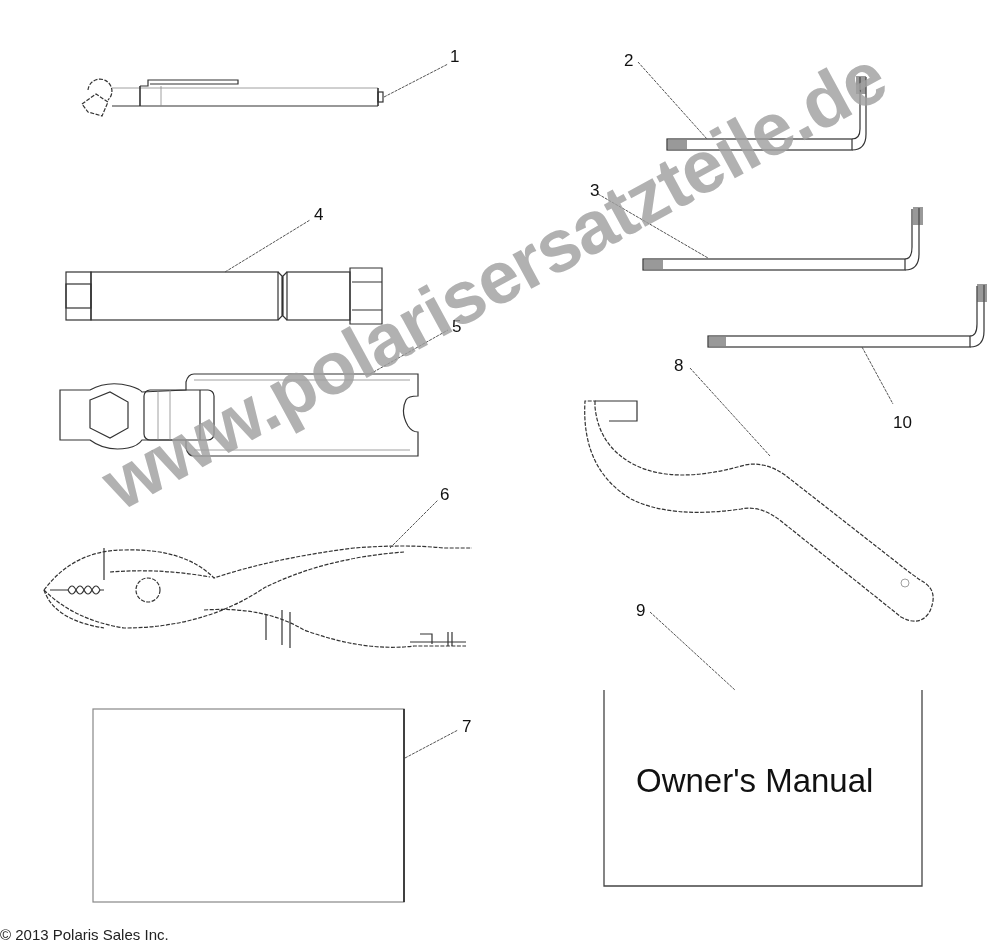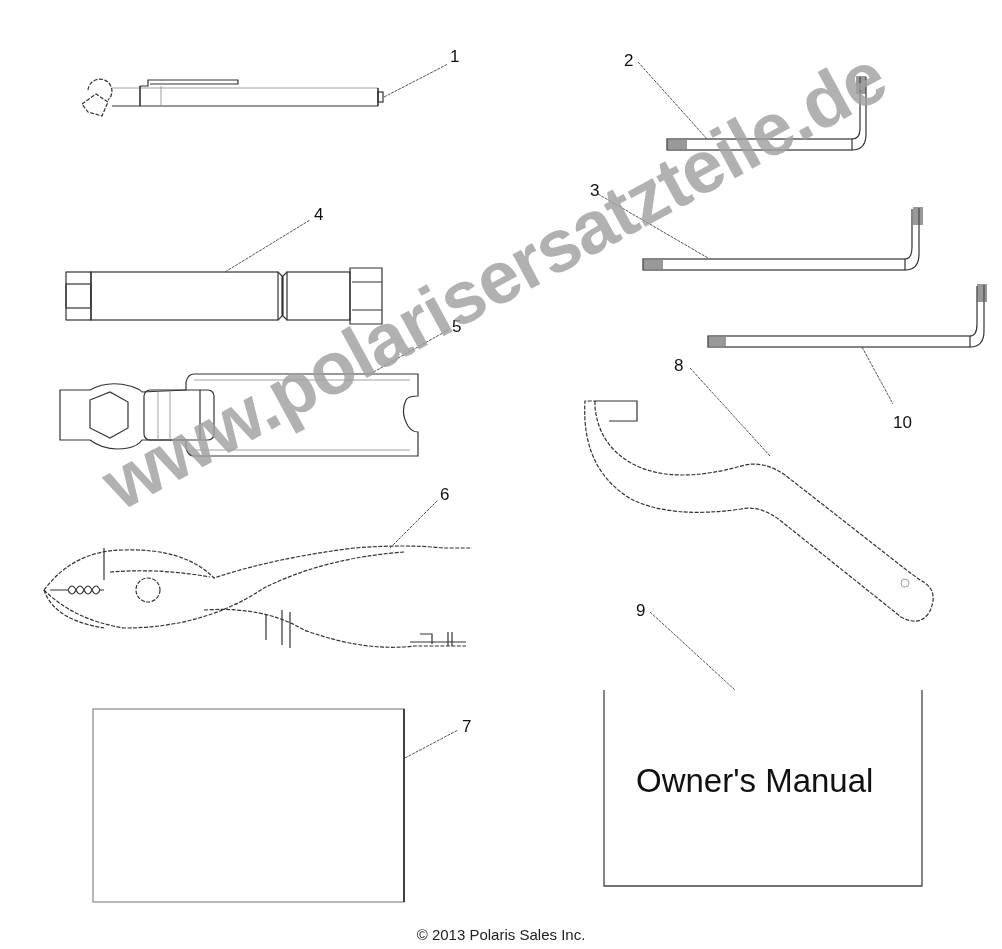--- a/index.html
+++ b/index.html
@@ -1,20 +1,20 @@
 <!DOCTYPE html>
 <html><head>
 <meta charset="utf-8">
 <style>
   html, body { margin:0; padding:0; background:#ffffff; }
   body { width:1002px; height:949px; position:relative; overflow:hidden; font-family:"Liberation Sans", sans-serif; }
   #stage { position:absolute; left:0; top:0; width:1002px; height:949px; }
   .callout { font-family:"Liberation Sans", sans-serif; font-size:17px; fill:#111; }
   .manual-text { font-family:"Liberation Sans", sans-serif; font-size:33px; fill:#111; }
-  .copyright { position:absolute; left:0; width:1002px; top:926px; text-align:center; font-size:15px; color:#222; font-family:"Liberation Sans", sans-serif; }
+  .copyright { position:absolute; left:0; width:1002px; top:926px; font-size:15px; color:#222; font-family:"Liberation Sans", sans-serif; }
   .watermark { position:absolute; left:88px; top:452px; transform-origin:0 0; transform:rotate(-28.5deg);
     font-family:"Liberation Sans", sans-serif; font-weight:bold; font-size:74px; color:rgba(160,160,160,0.82);
     white-space:nowrap; letter-spacing:-1px; pointer-events:none; }
   .ln { stroke:#333; stroke-width:1.2; fill:none; }
   .lnd { stroke:#333; stroke-width:1.2; fill:none; stroke-dasharray:4 1.5; }
   .lead { stroke:#555; stroke-width:1; fill:none; stroke-dasharray:3 1; }
   .thin { stroke:#888; stroke-width:0.8; fill:none; }
   .knurl { fill:#555; }
 </style>
 </head>

